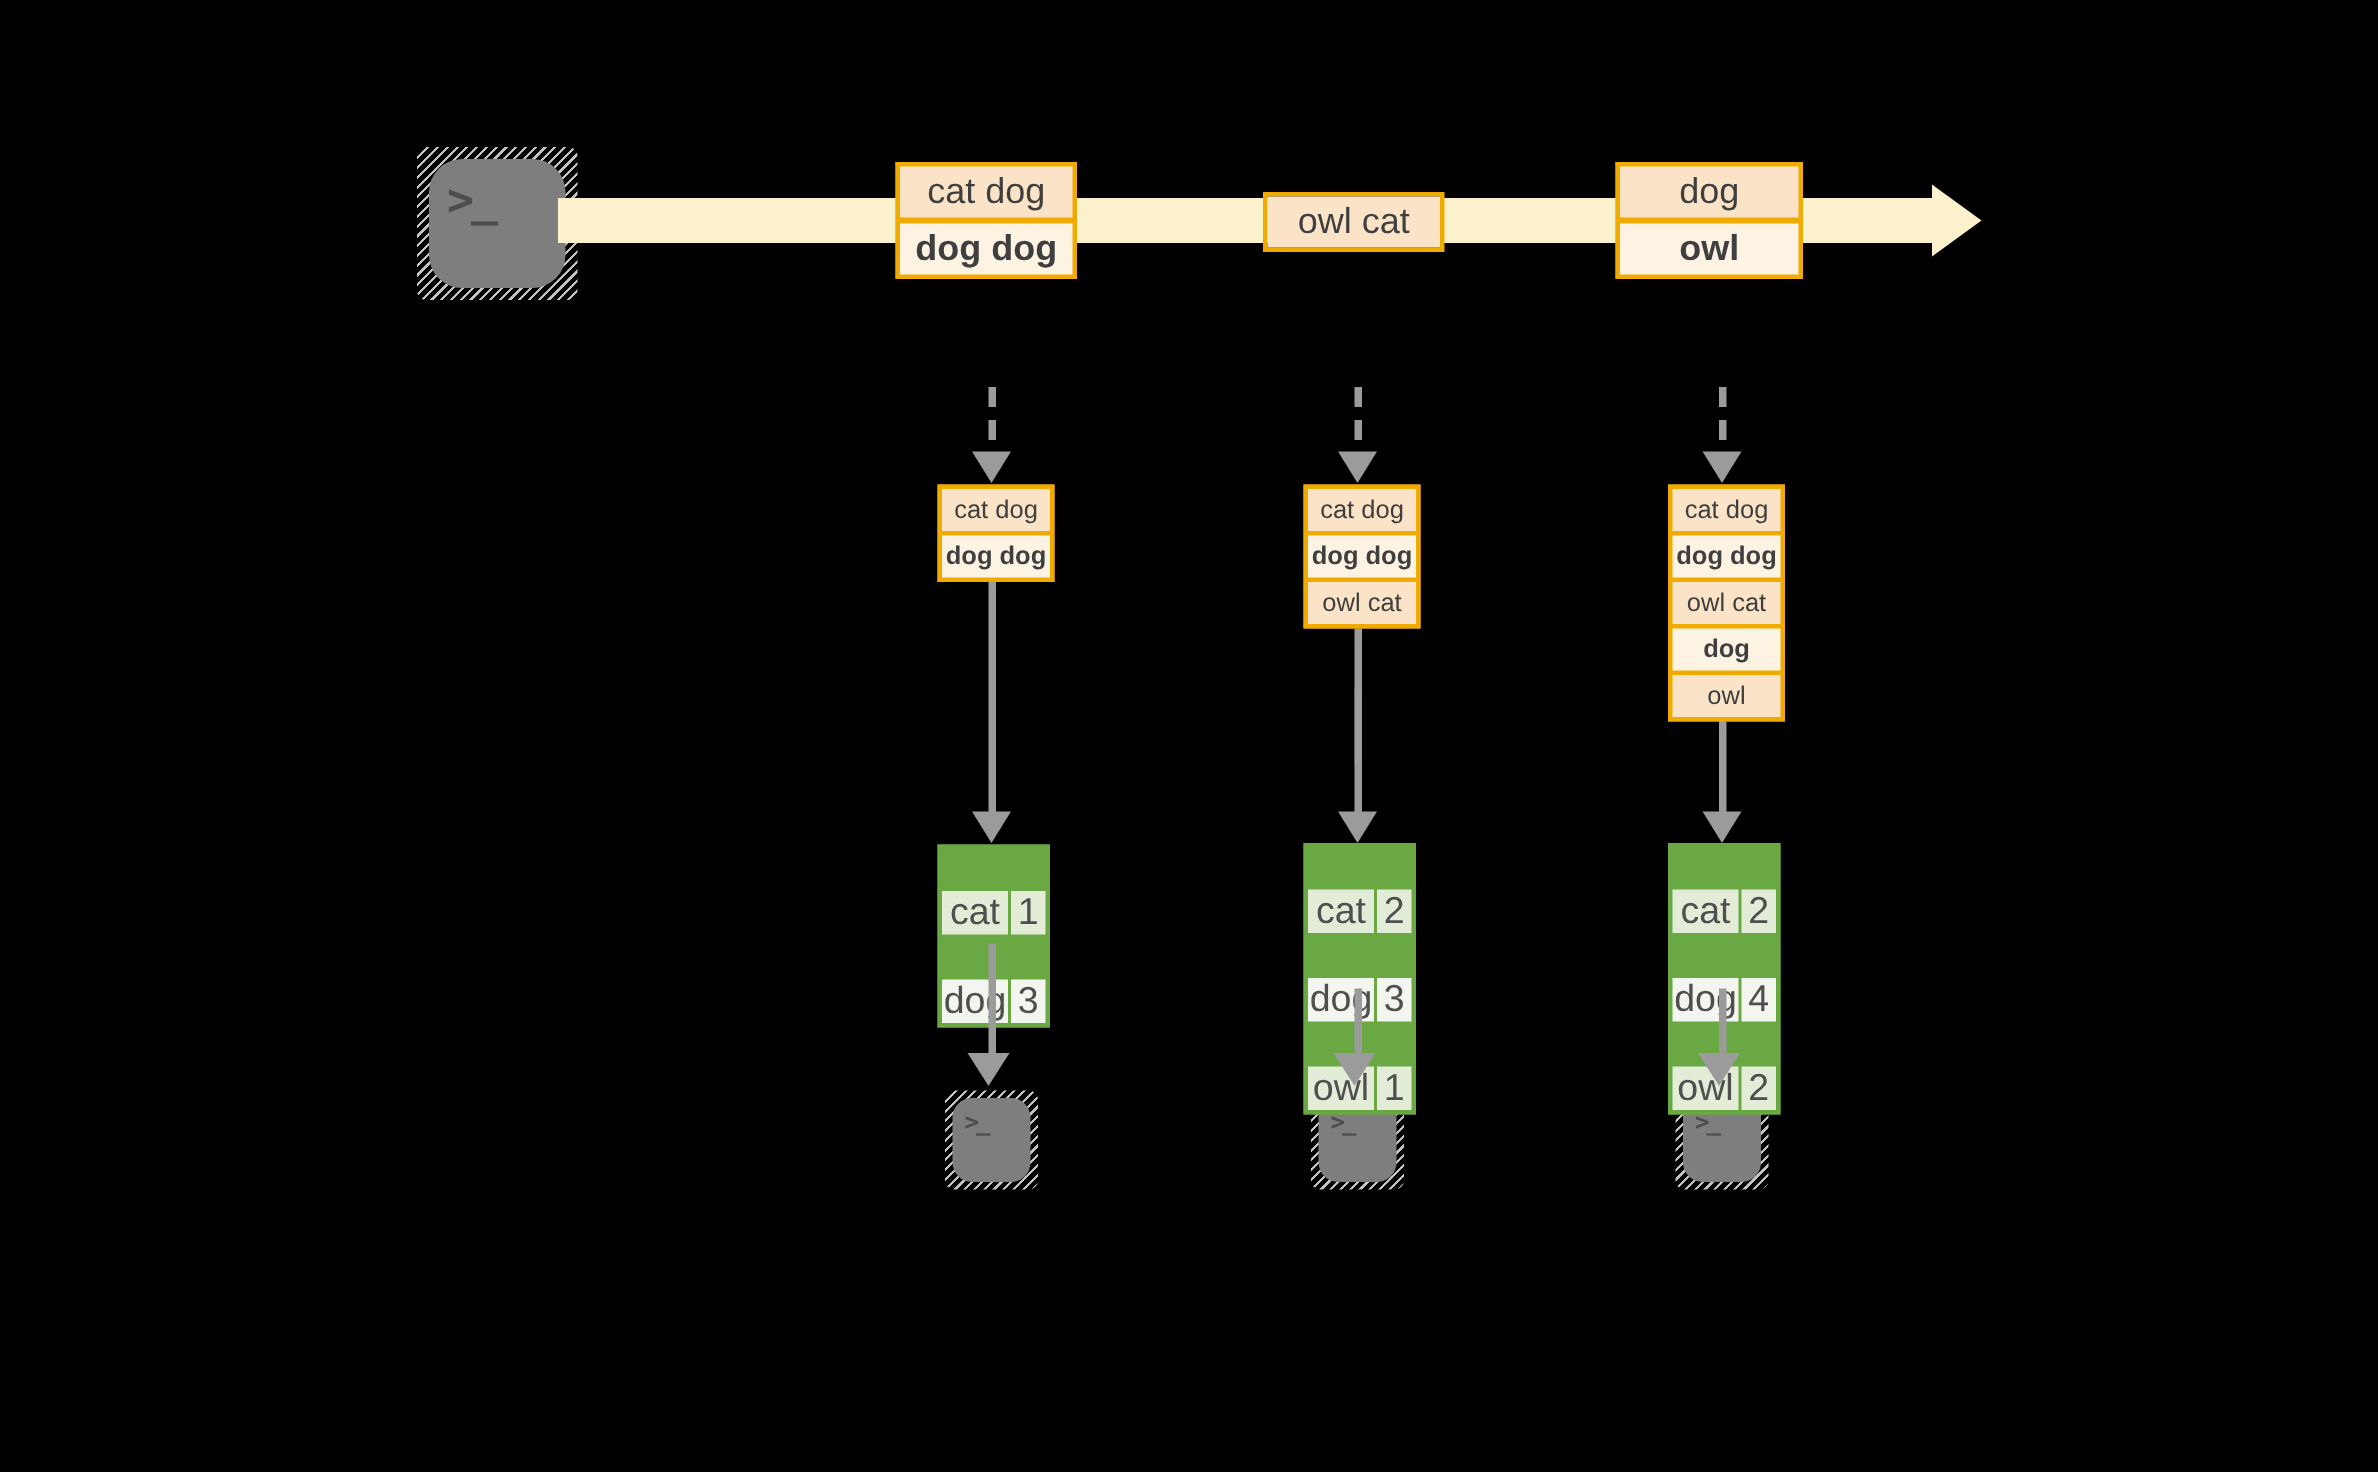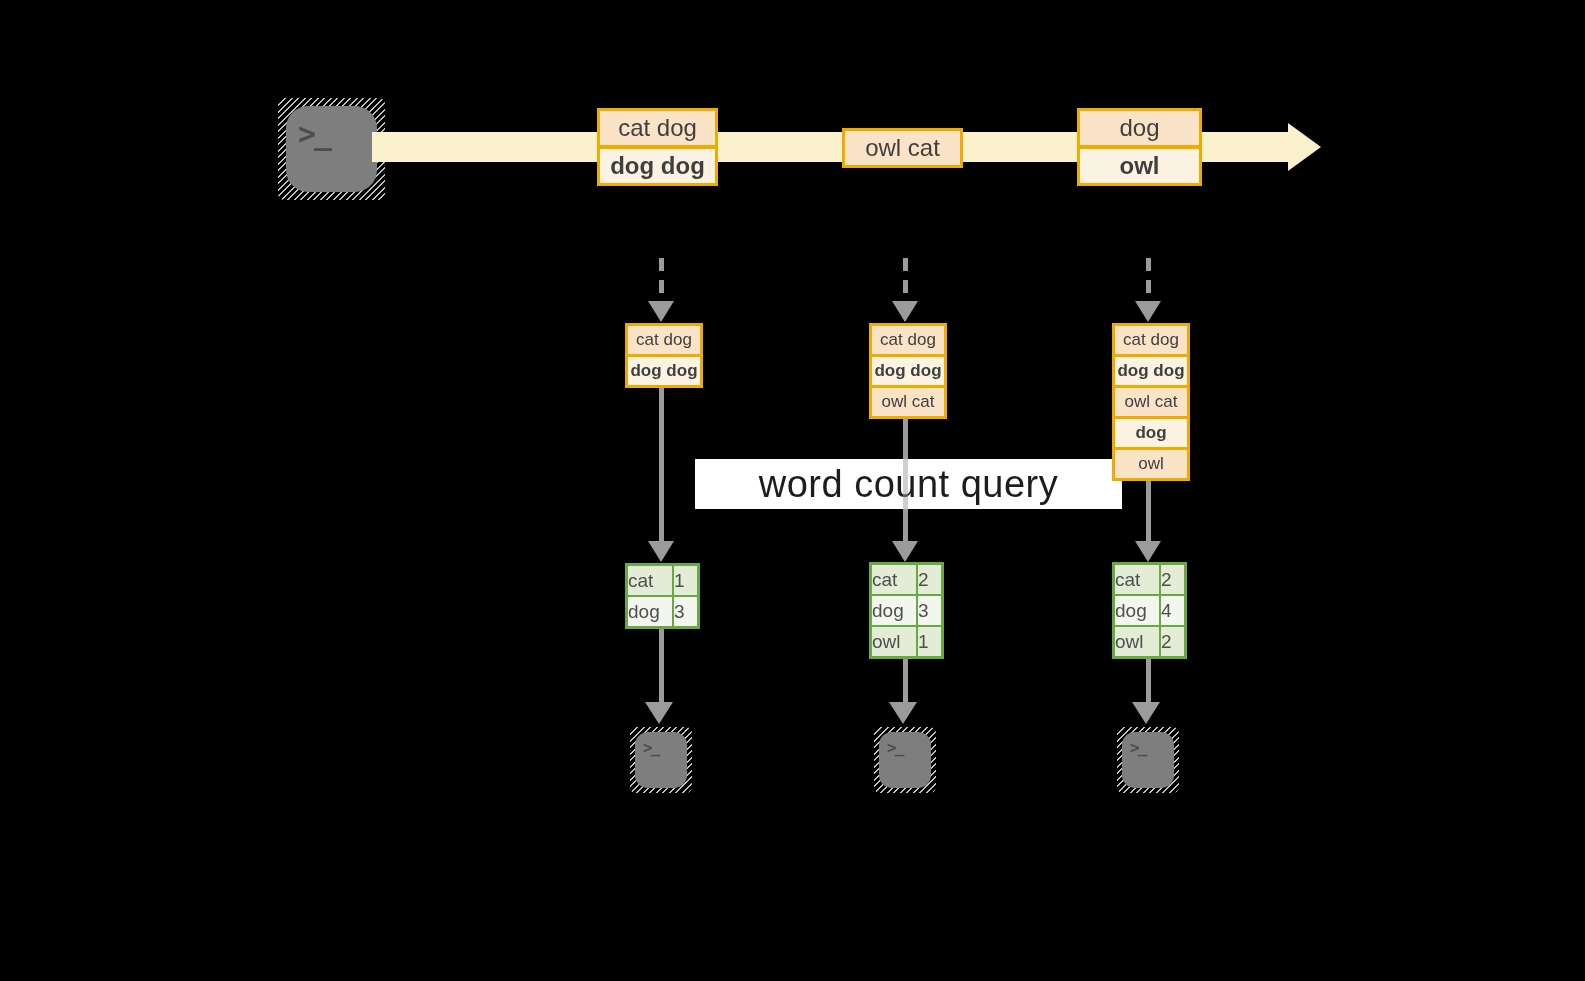--- a/index.html
+++ b/index.html
@@ -57,21 +57,21 @@
     position:absolute;left:695px;top:459px;width:427px;height:50px;background:#ffffff;z-index:3;
     display:flex;align-items:center;justify-content:center;
     font-size:38px;font-weight:300;color:#1d1d1d;letter-spacing:0.5px;
   }
   
   .wtable{
     position:absolute;display:grid;grid-template-columns:44px 23px;gap:2px;
     background:#6aa844;border:3px solid #6aa844;z-index:2;
   }
   .wtable .cell{
-    height:29px;line-height:29px;font-size:19px;color:#4f4f4f;
+    height:29px;line-height:29px;text-align:center;font-size:25px;color:#4f4f4f;margin-top:28px;
   }
   .cell.gdark{background:#e3ecd7;}
   .cell.glight{background:#f3f6ee;}
 </style>
 </head>
 <body>
 
 <div id="stage">
 
   <div class="hatch" style="left:278px;top:98px;width:107px;height:102px;">
@@ -112,21 +112,20 @@
     <div class="rec dark">owl cat</div>
   </div>
   <div class="stack" style="left:1112px;top:323px;">
     <div class="rec dark">cat dog</div>
     <div class="rec light">dog dog</div>
     <div class="rec dark">owl cat</div>
     <div class="rec light">dog</div>
     <div class="rec dark">owl</div>
   </div>
 
-  <div class="querybox">word count query</div>
 
   <div class="vline" style="left:658.5px;top:387px;height:156px;"></div>
   <div class="ahead" style="left:648px;top:541px;"></div>
   <div class="vline" style="left:902.5px;top:419px;height:124px;"></div>
   <div class="line-overlay" style="left:902.5px;top:459px;height:50px;"></div>
   <div class="ahead" style="left:892px;top:541px;"></div>
   <div class="vline" style="left:1145.5px;top:478px;height:65px;"></div>
   <div class="ahead" style="left:1135px;top:541px;"></div>
 
   <div class="wtable" style="left:625px;top:563px;">

